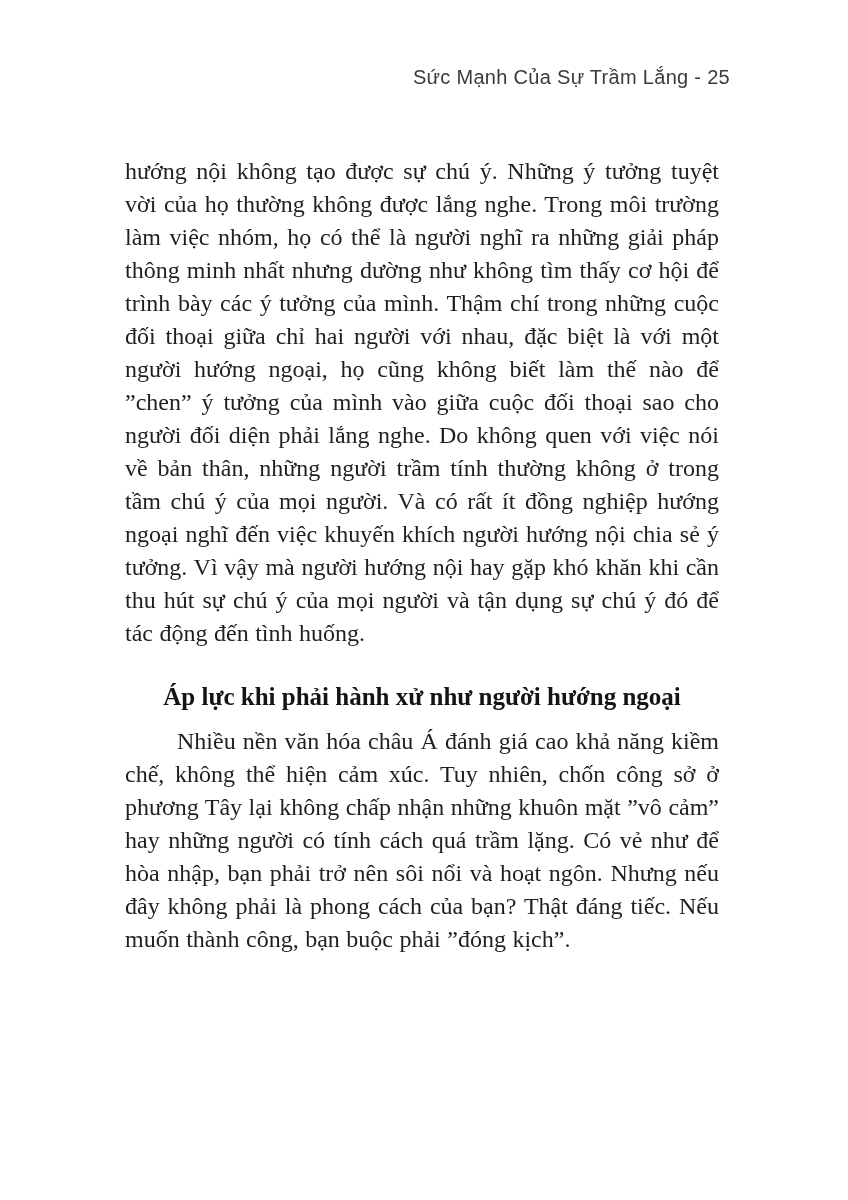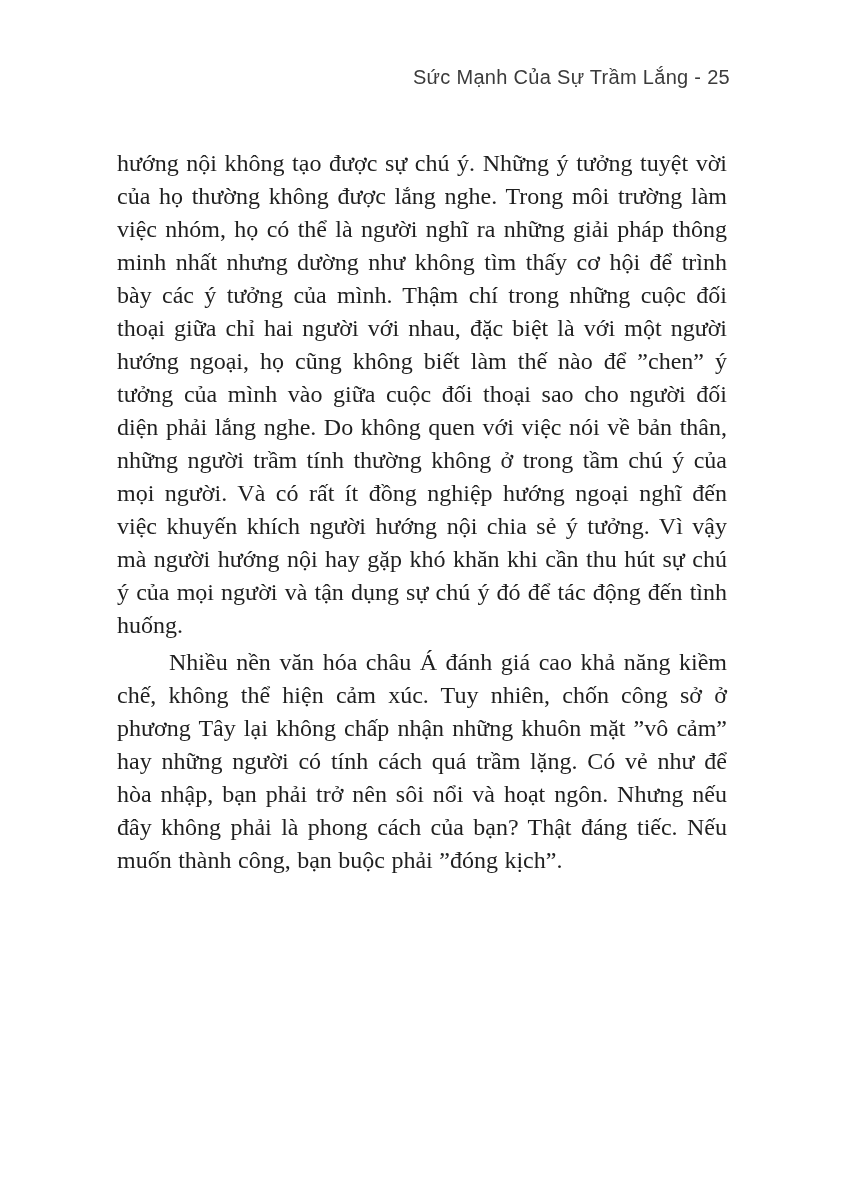--- a/index.html
+++ b/index.html
@@ -26,21 +26,21 @@
     white-space: nowrap;
   }
   .page-body {
     position: absolute;
     top: 143px;
     left: 113px;
     width: 618px;
     color: #1f1f1f;
   }
   .page-body p {
-    margin: 4px;
+    margin: 12px;
     font-size: 24px;
     line-height: 33px;
     text-align: justify;
     word-spacing: 0.5px;
   }
   .page-body p.indented {
     text-indent: 52px;
   }
   .page-body p.para-gap {
     margin-top: 13px;
@@ -58,19 +58,20 @@
 <body>
 
 <div class="book-page">
 
   <div class="running-header">Sức Mạnh Của Sự Trầm Lắng - 25</div>
 
   <div class="page-body">
 
     <p>hướng nội không tạo được sự chú ý. Những ý tưởng tuyệt vời của họ thường không được lắng nghe. Trong môi trường làm việc nhóm, họ có thể là người nghĩ ra những giải pháp thông minh nhất nhưng dường như không tìm thấy cơ hội để trình bày các ý tưởng của mình. Thậm chí trong những cuộc đối thoại giữa chỉ hai người với nhau, đặc biệt là với một người hướng ngoại, họ cũng không biết làm thế nào để ”chen” ý tưởng của mình vào giữa cuộc đối thoại sao cho người đối diện phải lắng nghe. Do không quen với việc nói về bản thân, những người trầm tính thường không ở trong tầm chú ý của mọi người. Và có rất ít đồng nghiệp hướng ngoại nghĩ đến việc khuyến khích người hướng nội chia sẻ ý tưởng. Vì vậy mà người hướng nội hay gặp khó khăn khi cần thu hút sự chú ý của mọi người và tận dụng sự chú ý đó để tác động đến tình huống.</p>
 
+    <div class="section-heading">Áp lực khi phải hành xử như người hướng ngoại</div>
 
     <p class="indented">Nhiều nền văn hóa châu Á đánh giá cao khả năng kiềm chế, không thể hiện cảm xúc. Tuy nhiên, chốn công sở ở phương Tây lại không chấp nhận những khuôn mặt ”vô cảm” hay những người có tính cách quá trầm lặng. Có vẻ như để hòa nhập, bạn phải trở nên sôi nổi và hoạt ngôn. Nhưng nếu đây không phải là phong cách của bạn? Thật đáng tiếc. Nếu muốn thành công, bạn buộc phải ”đóng kịch”.</p>
 
 
   </div>
 
 </div>
 
 </body></html>

